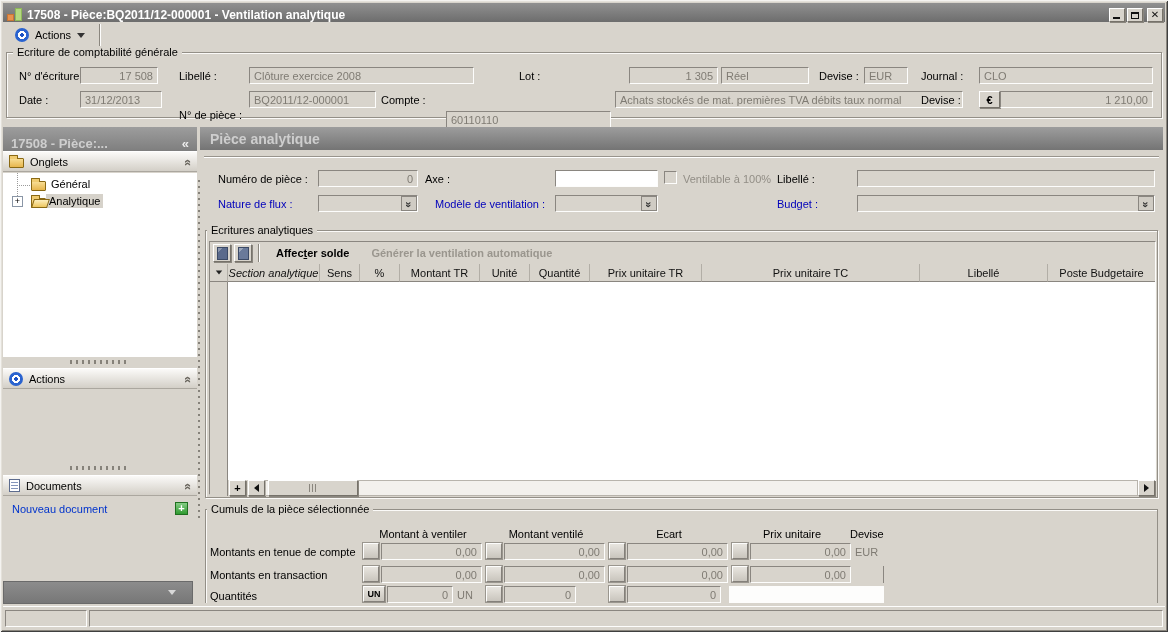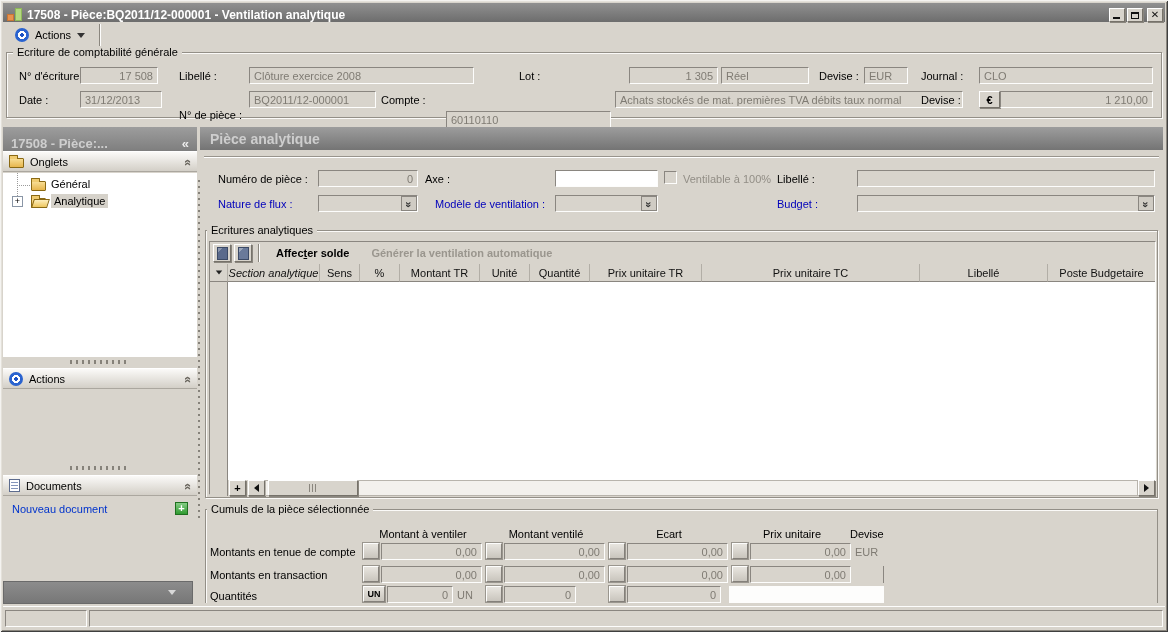--- a/index.html
+++ b/index.html
@@ -148,21 +148,21 @@
       <div style="position:absolute; left:14px; top:12px; width:13px; border-top:1px dotted #9a9a9a;"></div>
 
       <div style="position:absolute; left:28px; top:3px; display:flex; align-items:center; gap:5px; height:16px;">
         <span class="folder"></span>
         <span>Général</span>
       </div>
 
       <div class="abs" style="left:9px; top:23px; width:11px; height:11px; background:#fff; border:1px solid #8a96a6; font-size:9px; line-height:9px; text-align:center;">
         <span>+</span>
       </div>
-      <div style="position:absolute; left:28px; top:20px; display:flex; align-items:center; gap:5px; height:16px;">
+      <div style="position:absolute; left:28px; top:20px; display:flex; align-items:center; height:16px;">
         <span class="folder open"></span>
         <span style="background:#d6d2ca; padding:1px 3px;">Analytique</span>
       </div>
     </div>
 
     <div class="grip-h" style="left:67px; top:235px; width:60px;"></div>
 
     <div class="panel-header" style="top:243px;">
       <span class="target-icon"></span>
       <span style="flex:1;">Actions</span>

